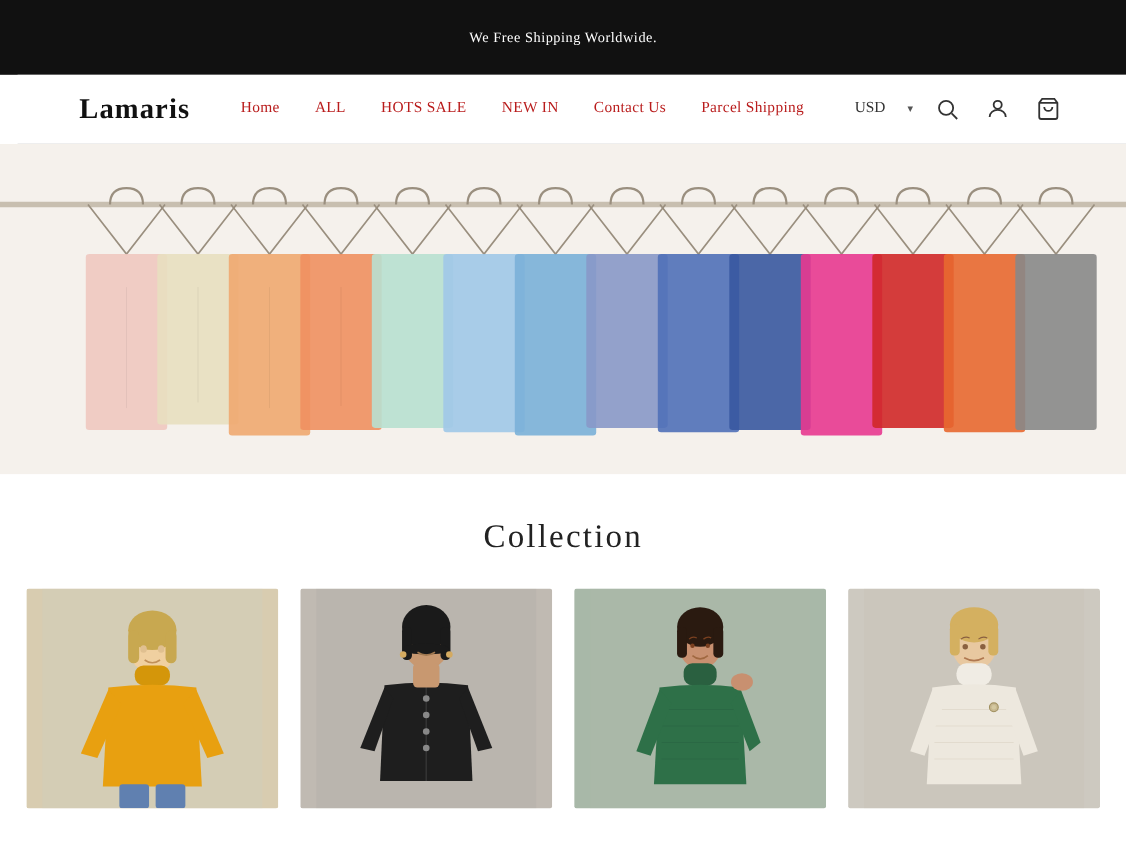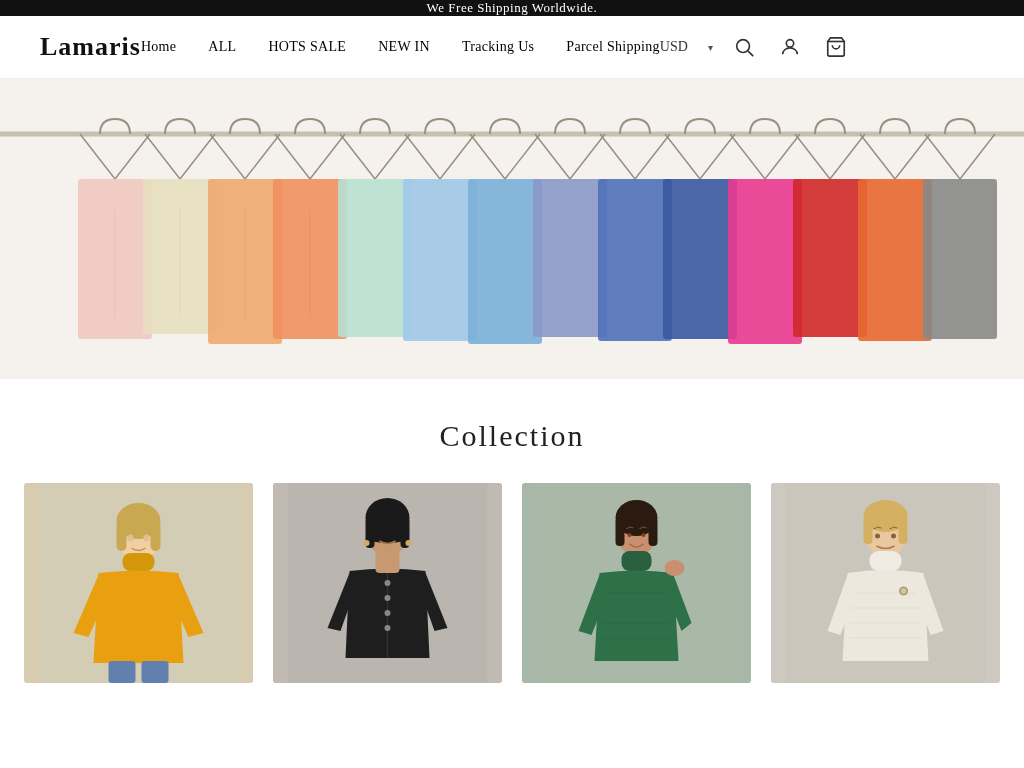--- a/index.html
+++ b/index.html
@@ -3,52 +3,54 @@
   <meta charset="utf-8">
   <style>
     * { margin: 0; padding: 0; box-sizing: border-box; }
     body { font-family: 'Georgia', serif; color: #333; background: #fff; width: 1024px; }
 
     
     .announcement-bar {
       background: #111;
       color: #fff;
       text-align: center;
-      padding: 0 0;
+      padding: 26px 0;
       font-size: 13px;
       letter-spacing: 0.5px;
     }
 
     
     .header {
       display: flex;
       align-items: center;
-      padding: 16px 40px;
+      justify-content: space-between;
+      padding: 16px 56px;
       border-bottom: 1px solid #eee;
       background: #fff;
+      margin-left: 16px;
     }
 
     .logo {
       font-size: 26px;
       font-weight: bold;
       letter-spacing: 1px;
       color: #111;
       cursor: pointer;
       font-family: 'Georgia', serif;
     }
 
     .nav {
       display: flex;
       align-items: center;
       gap: 32px;
     }
 
     .nav-item {
       font-size: 14px;
-      color: #000000;
+      color: #b91c1c;
       cursor: pointer;
       text-decoration: none;
       letter-spacing: 0.3px;
     }
 
     .header-right {
       display: flex;
       align-items: center;
       gap: 16px;
     }
@@ -146,21 +148,21 @@
 </div>
 
 <header class="header">
   <div class="logo">Lamaris</div>
 
   <nav class="nav">
     <a class="nav-item">Home</a>
     <a class="nav-item">ALL</a>
     <a class="nav-item">HOTS SALE</a>
     <a class="nav-item">NEW IN</a>
-    <a class="nav-item">Tracking Us</a>
+    <a class="nav-item">Contact Us</a>
     <a class="nav-item">Parcel Shipping</a>
   </nav>
 
   <div class="header-right">
     <div class="currency-selector">
       <span>USD</span>
       <span class="currency-caret">▾</span>
     </div>
     <button class="icon-btn">
       <svg viewBox="0 0 24 24">

